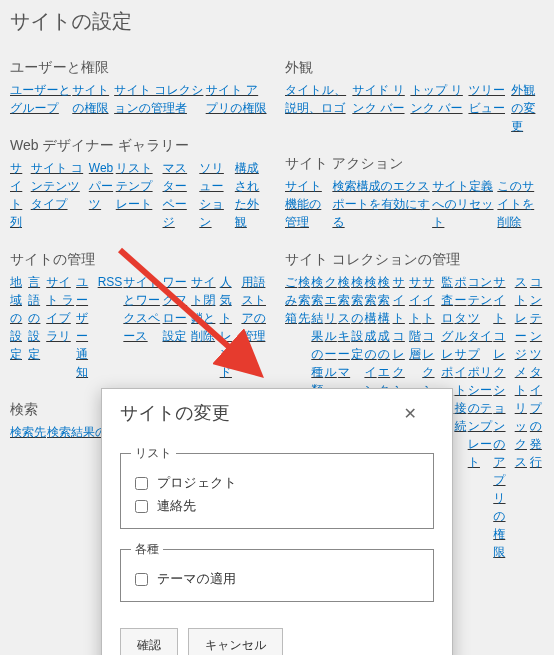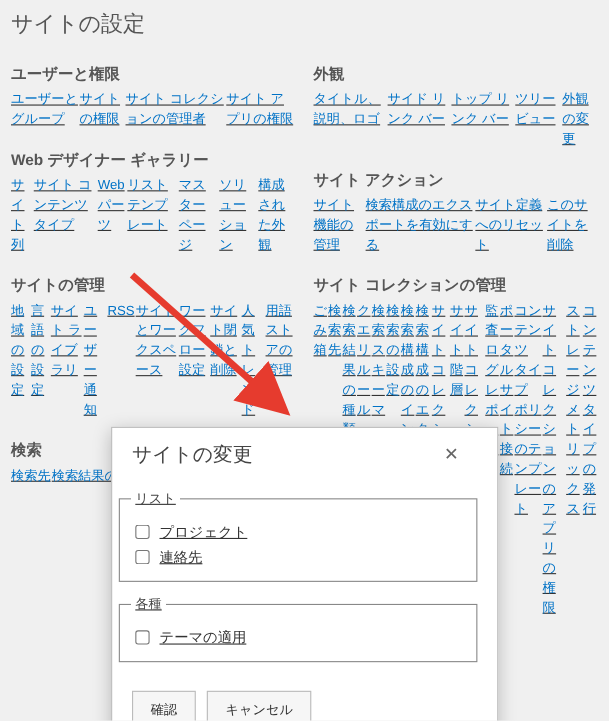--- a/index.html
+++ b/index.html
@@ -31,21 +31,21 @@
     flex: 1;
     min-width: 0;
   }
   .section {
     margin-bottom: 20px;
   }
   .section-heading {
     font-size: 14px;
     color: #555;
     margin: 0 0 4px 0;
-    font-weight: 700;
+    font-weight: 400;
   }
   .links {
     display: flex;
     flex-direction: row;
     gap: 1px;
     text-decoration: underline;
   }
   .link {
     font-size: 12px;
     color: #0072c6;
@@ -84,36 +84,34 @@
     color: #444;
     font-weight: 300;
   }
   .modal-close {
     font-size: 16px;
     color: #666;
     cursor: pointer;
     padding: 2px 4px;
   }
   .modal-body {
-    padding: 6px 18px 14px 6px;
-    text-decoration: underline;
+    padding: 6px 18px 14px 18px;
   }
   fieldset {
     border: 1px solid #888;
     margin: 8px 0 12px 0;
     padding: 8px 10px;
   }
   legend {
     font-size: 12px;
     color: #444;
     padding: 0 4px;
   }
   .check-row {
     display: flex;
-    align-items: center;
     gap: 6px;
     margin: 4px 0;
   }
   .check-row input[type="checkbox"] {
     width: 13px;
     height: 13px;
   }
   .check-label {
     font-size: 13px;
     color: #333;

